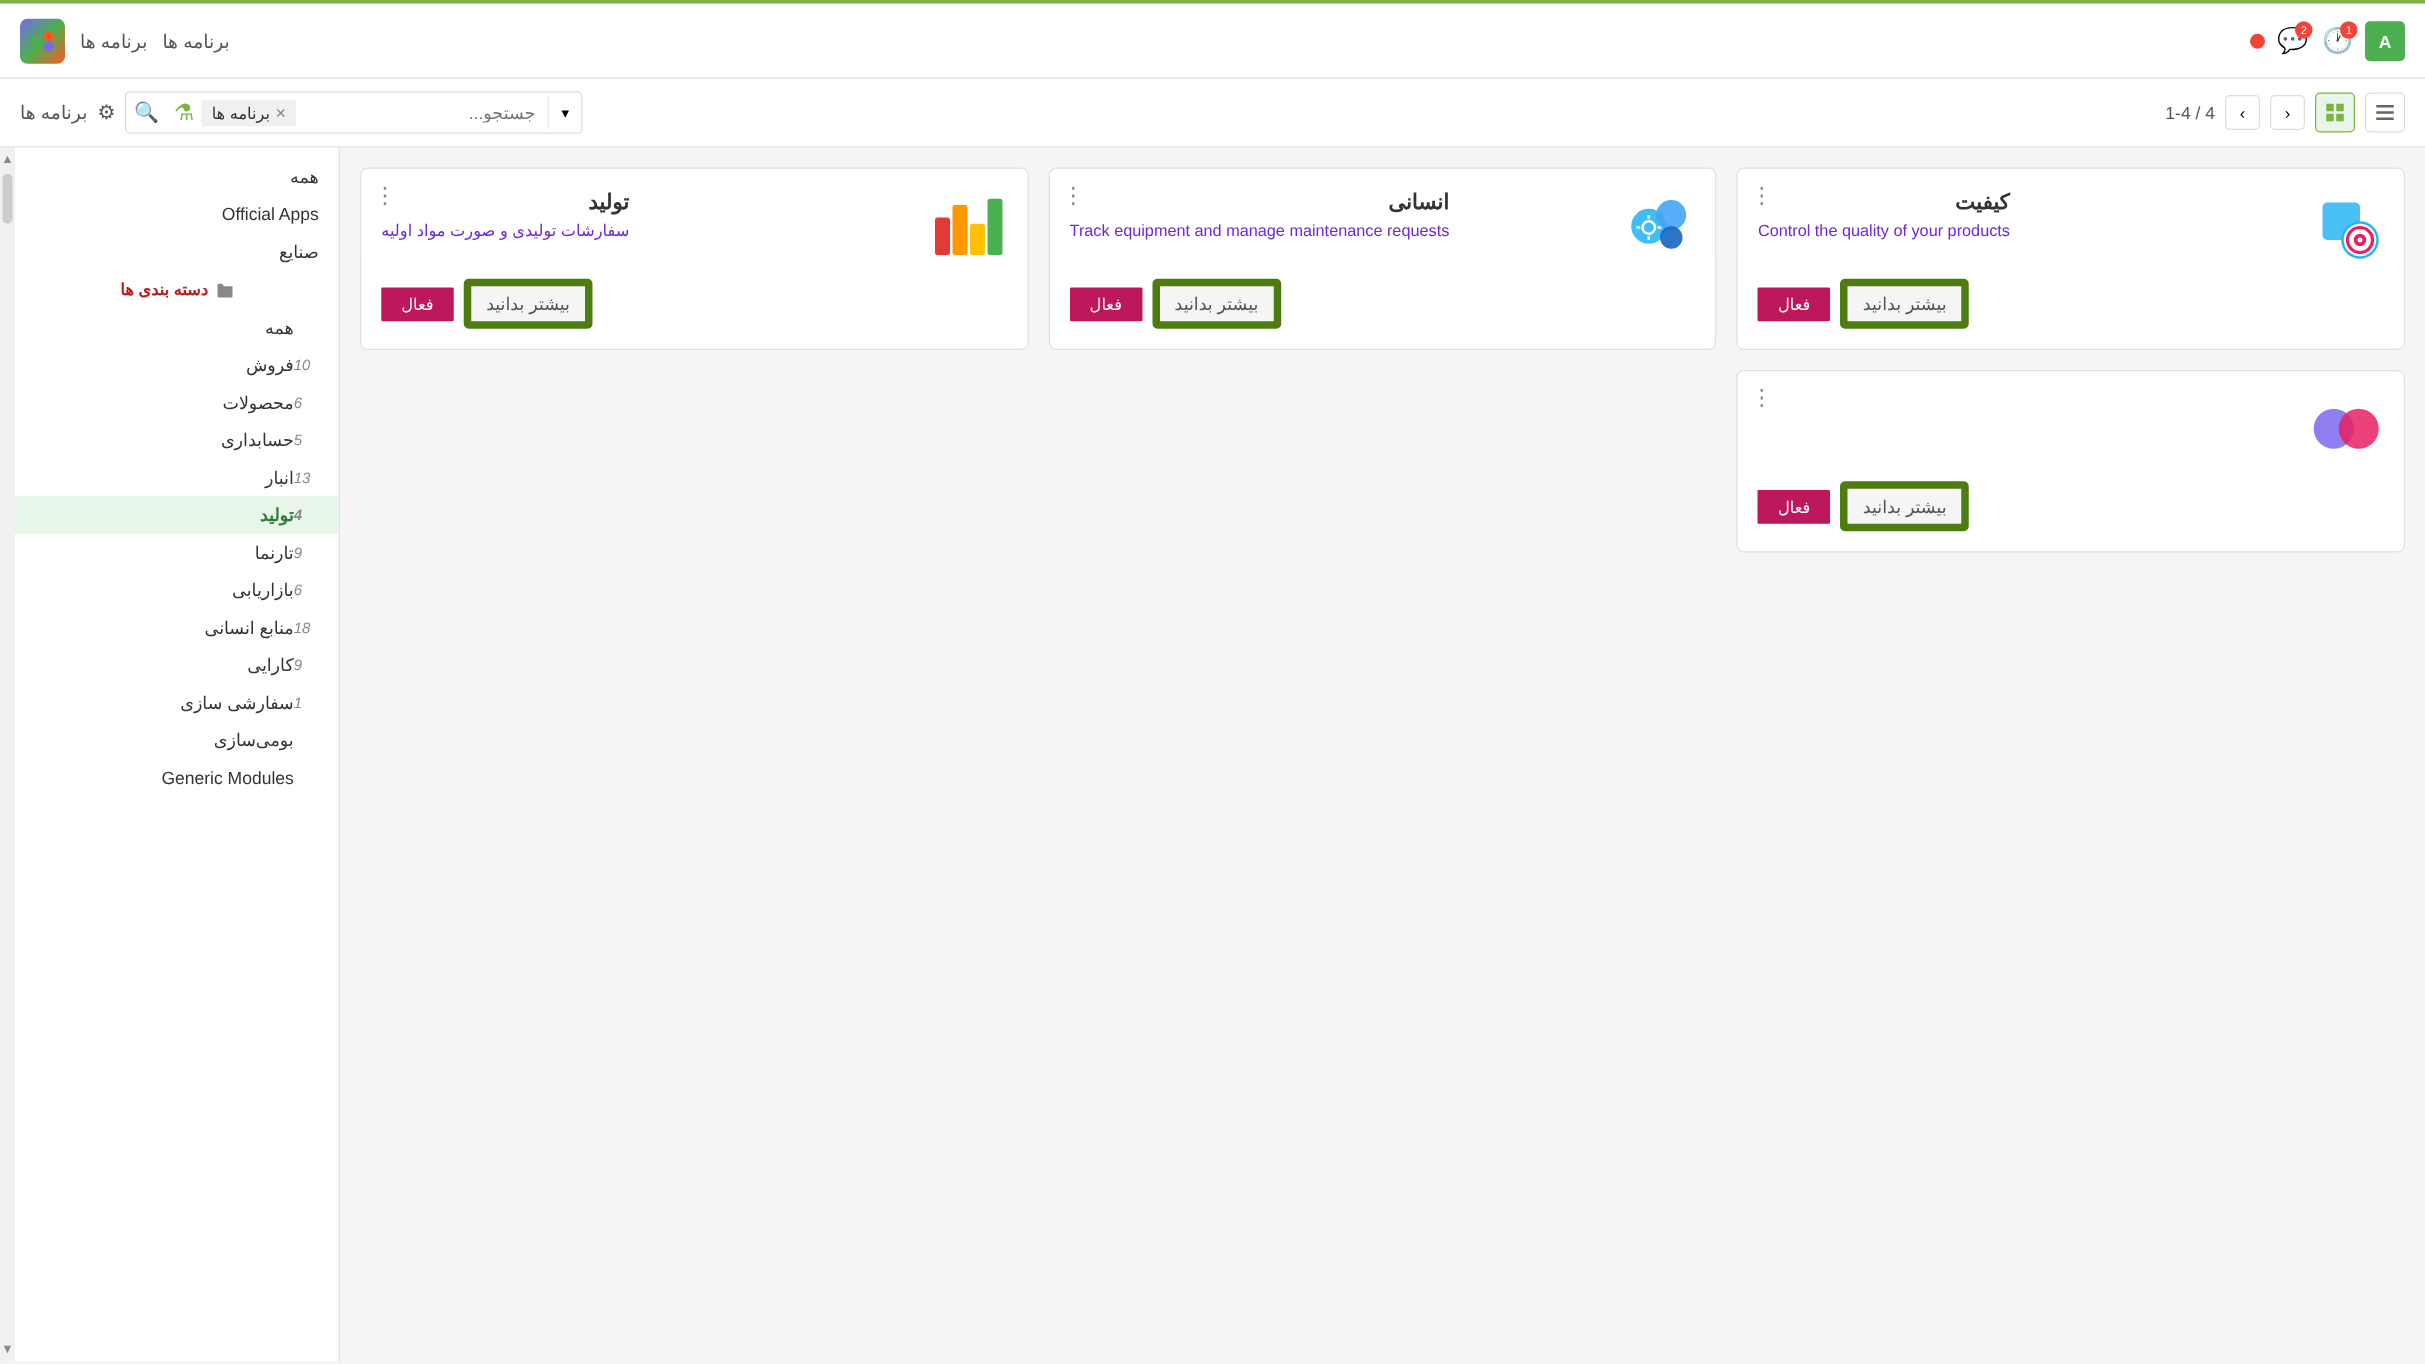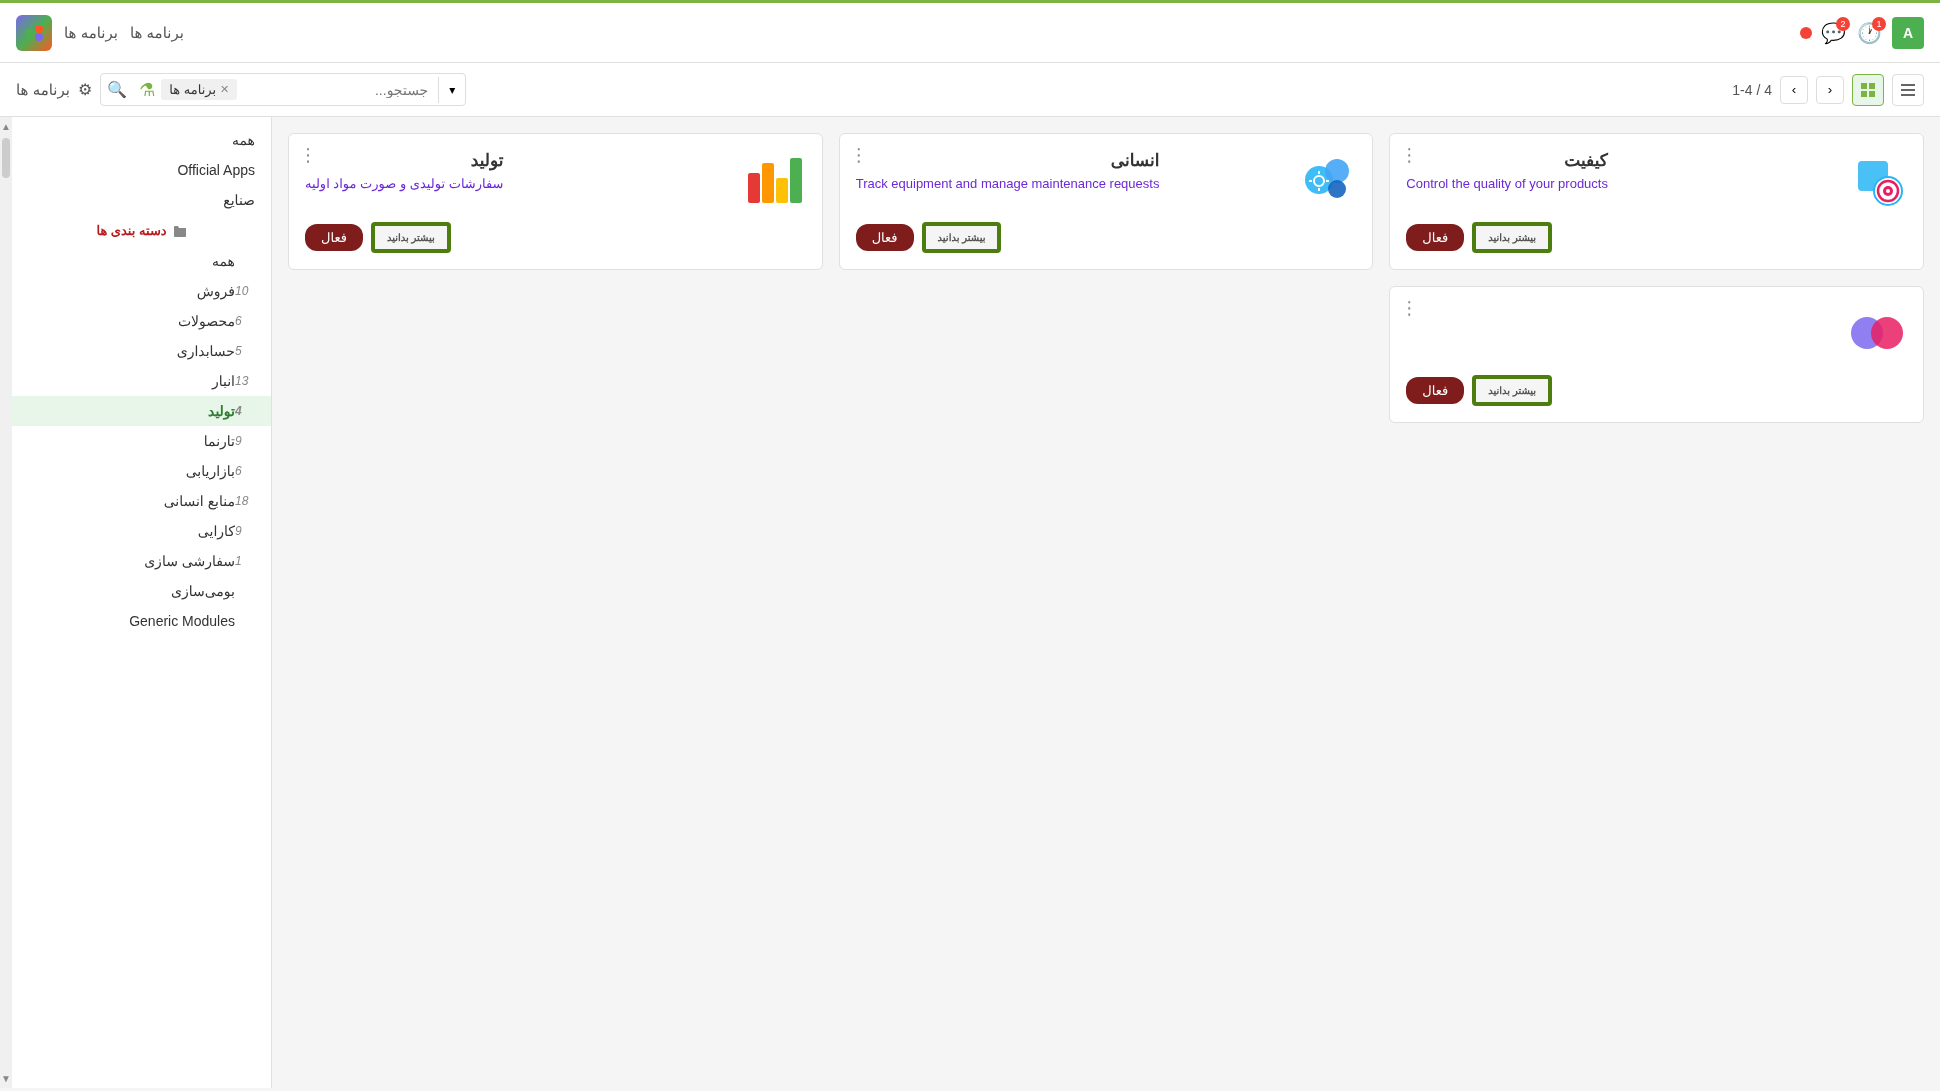--- a/index.html
+++ b/index.html
@@ -131,26 +131,26 @@
     .card-desc { font-size: 13px; color: #6d28d9; line-height: 1.4; }
     .card-icon {
       width: 60px; height: 60px; flex-shrink: 0;
       display: flex; align-items: center; justify-content: center;
     }
     .card-footer {
       display: flex; align-items: center; justify-content: flex-end; gap: 8px;
       margin-top: 12px;
     }
     .btn-active {
-      background: #7f1d1d; color: white; border: none;
-      padding: 6px 16px; border-radius: 12px; cursor: pointer; font-size: 13px;
+      background: #be185d; color: white; border: none;
+      padding: 6px 16px; border-radius: 1px; cursor: pointer; font-size: 13px;
     }
     .btn-learn {
-      background: #f5f5f5; color: #555; border: 4px solid #4d7c0f;
-      padding: 6px 12px; border-radius: 4px; cursor: pointer; font-size: 10px; font-weight: bold;
+      background: #f5f5f5; color: #555; border: 6px solid #4d7c0f;
+      padding: 6px 12px; border-radius: 4px; cursor: pointer; font-size: 14px;
     }
 
     
     .sidebar {
       width: 260px;
       background: white;
       border-right: 1px solid #e0e0e0;
       overflow-y: auto;
       padding: 8px 0;
       direction: rtl;

